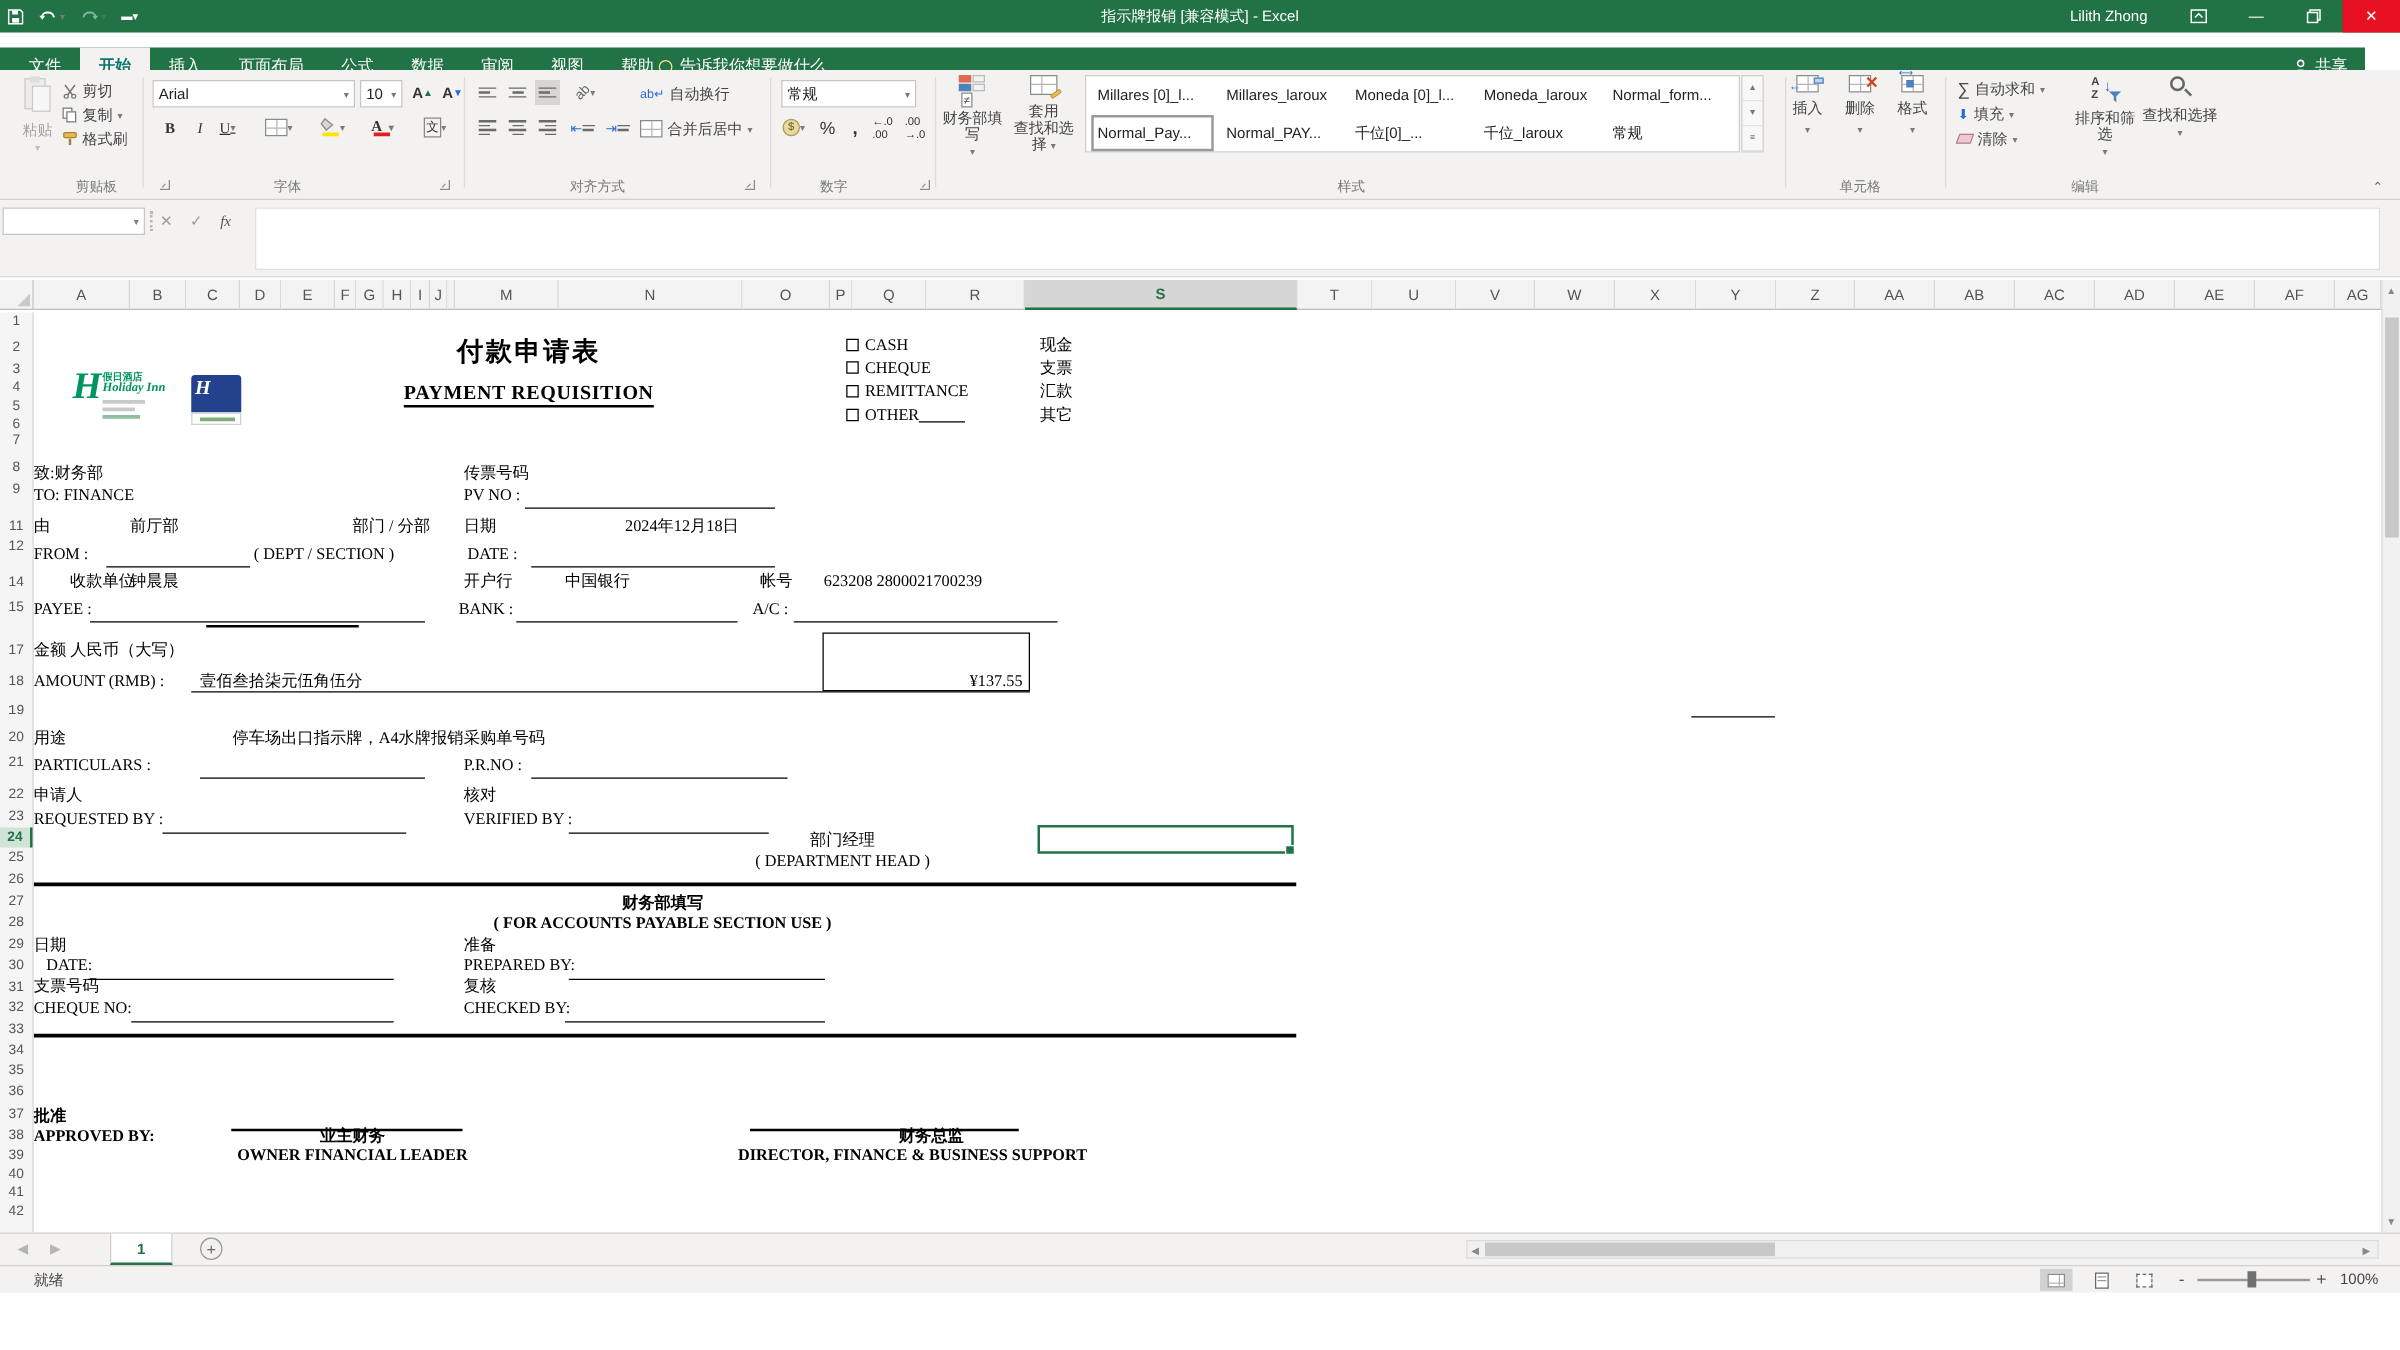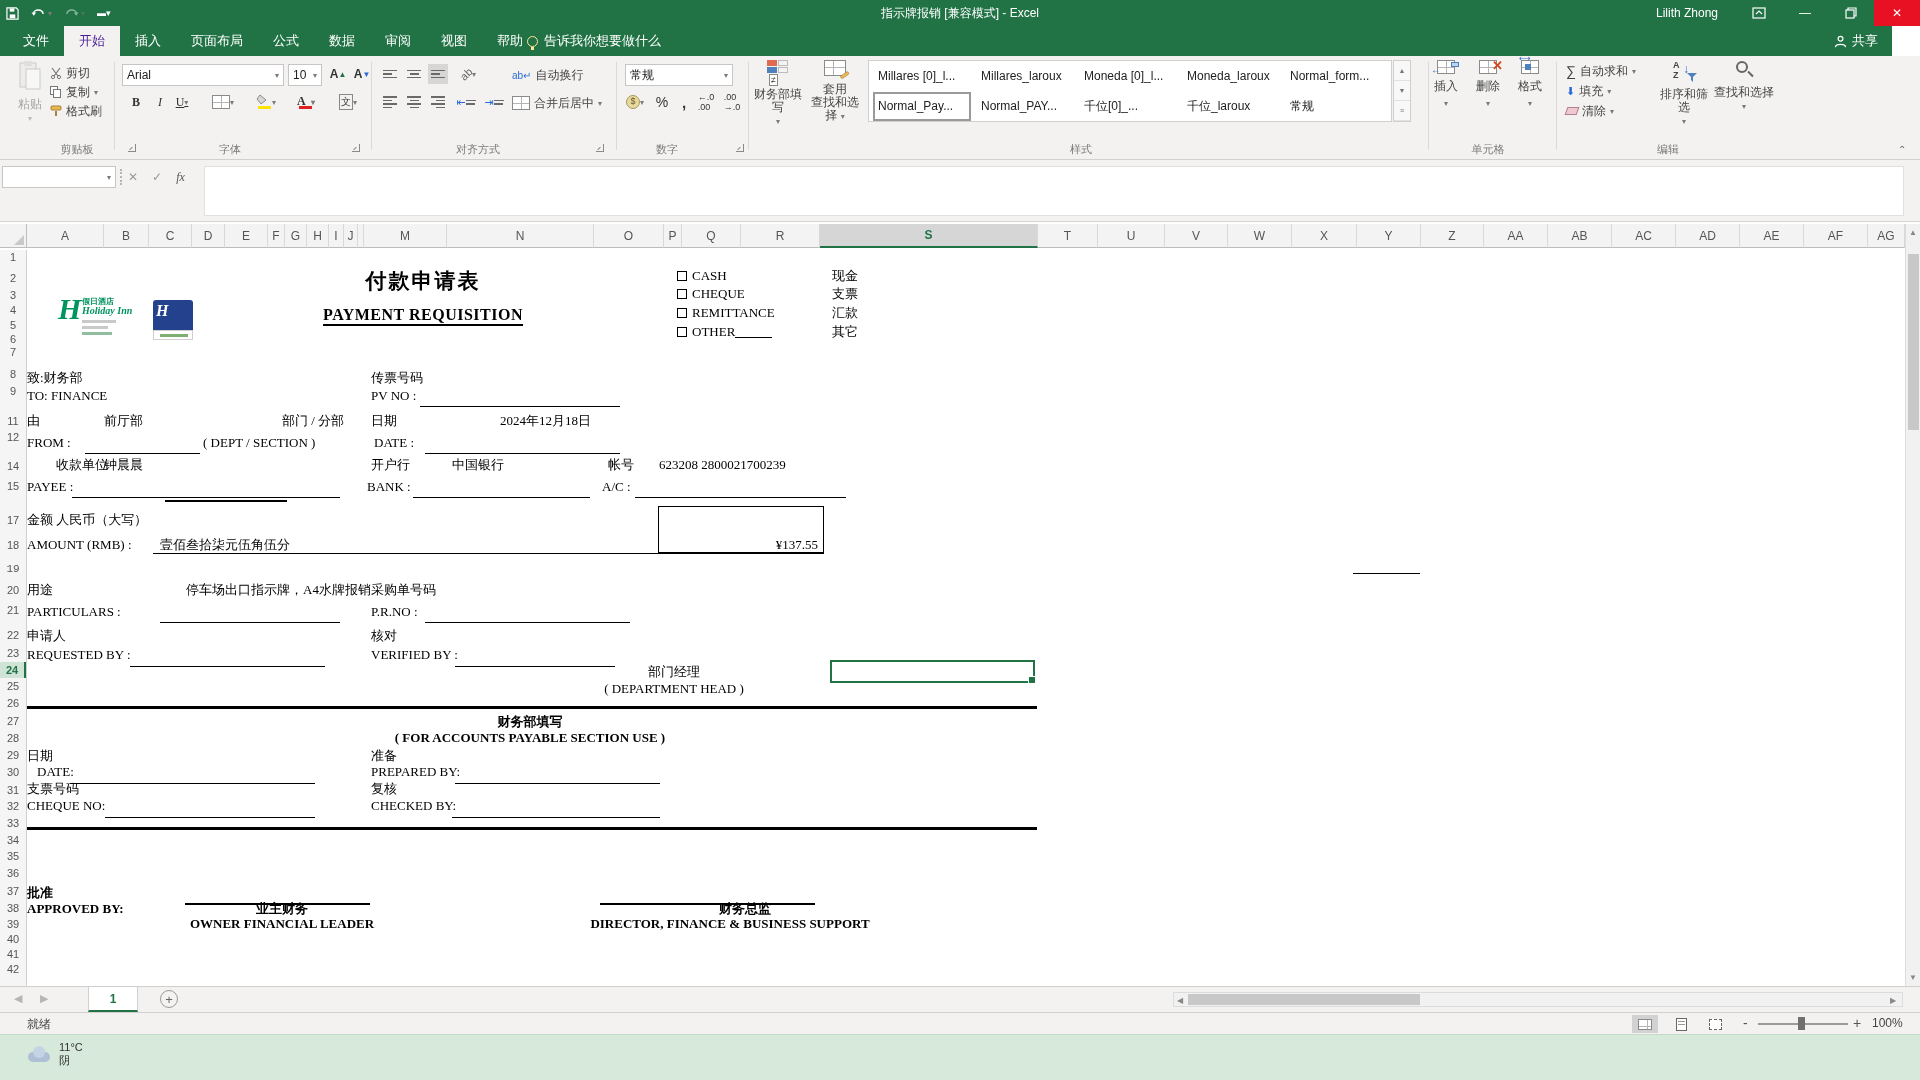--- a/index.html
+++ b/index.html
@@ -10,24 +10,24 @@
   .qat{position:absolute;left:6px;top:0;height:26px;display:flex;align-items:center;gap:12px}
   .qat .qbtn{display:flex;align-items:center;gap:2px;color:#fff;cursor:pointer}
   .qat svg{display:block}
   .dim{opacity:.45}
   .title-center{position:absolute;left:0;top:0;width:1920px;height:26px;display:flex;align-items:center;justify-content:center;pointer-events:none}
   .tb-right{position:absolute;right:0;top:0;height:26px;display:flex;align-items:center}
   .tb-user{margin-right:18px;font-size:12px}
   .wbtn{width:46px;height:26px;display:flex;align-items:center;justify-content:center;color:#fff;font-size:12px;cursor:pointer}
   .wclose{background:#e81123}
   
-  .tabrow{position:absolute;left:0;top:26px;width:1892px;height:30px;background:#217346}
+  .tabrow{position:absolute;left:0;top:38px;width:1892px;height:30px;background:#217346}
   .tabs{position:absolute;left:8px;top:0;height:30px;display:flex}
   .rtab{height:30px;display:flex;align-items:center;padding:0 15px;color:#fff;font-size:13px;cursor:pointer}
-  .rtab.active{background:#f3f2f1;color:#4c1d95;font-weight:400}
+  .rtab.active{background:#f3f2f1;color:#0f766e;font-weight:700}
   .tellme{position:absolute;left:527px;top:0;height:30px;display:flex;align-items:center;gap:6px;color:#fff;font-size:13px}
   .bulb{width:11px;height:11px;border-radius:50%;border:1.5px solid #ffe396;position:relative}
   .bulb:after{content:"";position:absolute;left:3px;top:10px;width:3px;height:3px;background:#ffe396}
   .share{position:absolute;right:14px;top:0;height:30px;display:flex;align-items:center;gap:5px;color:#fff;font-size:13px;cursor:pointer}
   
   .ribbon{position:absolute;left:0;top:56px;width:1920px;height:104px;background:#f3f2f1;border-bottom:1px solid #d2d0ce;font-size:12px;color:#444}
   .gsep{position:absolute;top:6px;height:88px;width:1px;background:#dcdad8}
   .glabel{position:absolute;top:86px;font-size:11px;color:#7a7a7a;text-align:center;width:120px;margin-left:-60px}
   .launch{position:absolute;top:88px;width:8px;height:8px;border-right:1px solid #8a8a8a;border-bottom:1px solid #8a8a8a;cursor:pointer}
   .launch:after{content:"";position:absolute;right:2px;bottom:2px;width:4px;height:1px;background:#8a8a8a;transform:rotate(-45deg)}
@@ -679,23 +679,14 @@
     <span class="viewbtn" style="left:1702px">
         <span style="width:13px;height:11px;border:1px solid #666;display:inline-block;border-style:dashed;background:#fff"></span>
       </span>
     <span style="position:absolute;left:1743px;top:2px;font-size:14px;color:#555;cursor:pointer">-</span>
     <div class="zline" style="left:1758px;width:90px"></div>
     <div class="zthumb" style="left:1798px"></div>
     <span style="position:absolute;left:1853px;top:2px;font-size:14px;color:#555;cursor:pointer">+</span>
     <span style="position:absolute;left:1872px;top:3px">100%</span>
   </div>
 
-  <div class="taskbar">
-    <div class="weather">
-      <span class="cloud"></span>
-      <span class="wtxt"><span>11°C</span><br><span>阴</span></span>
-    </div>
-
-    <div id="taskapps"></div>
-
-  </div>
 
 </div>
 
 </body></html>

